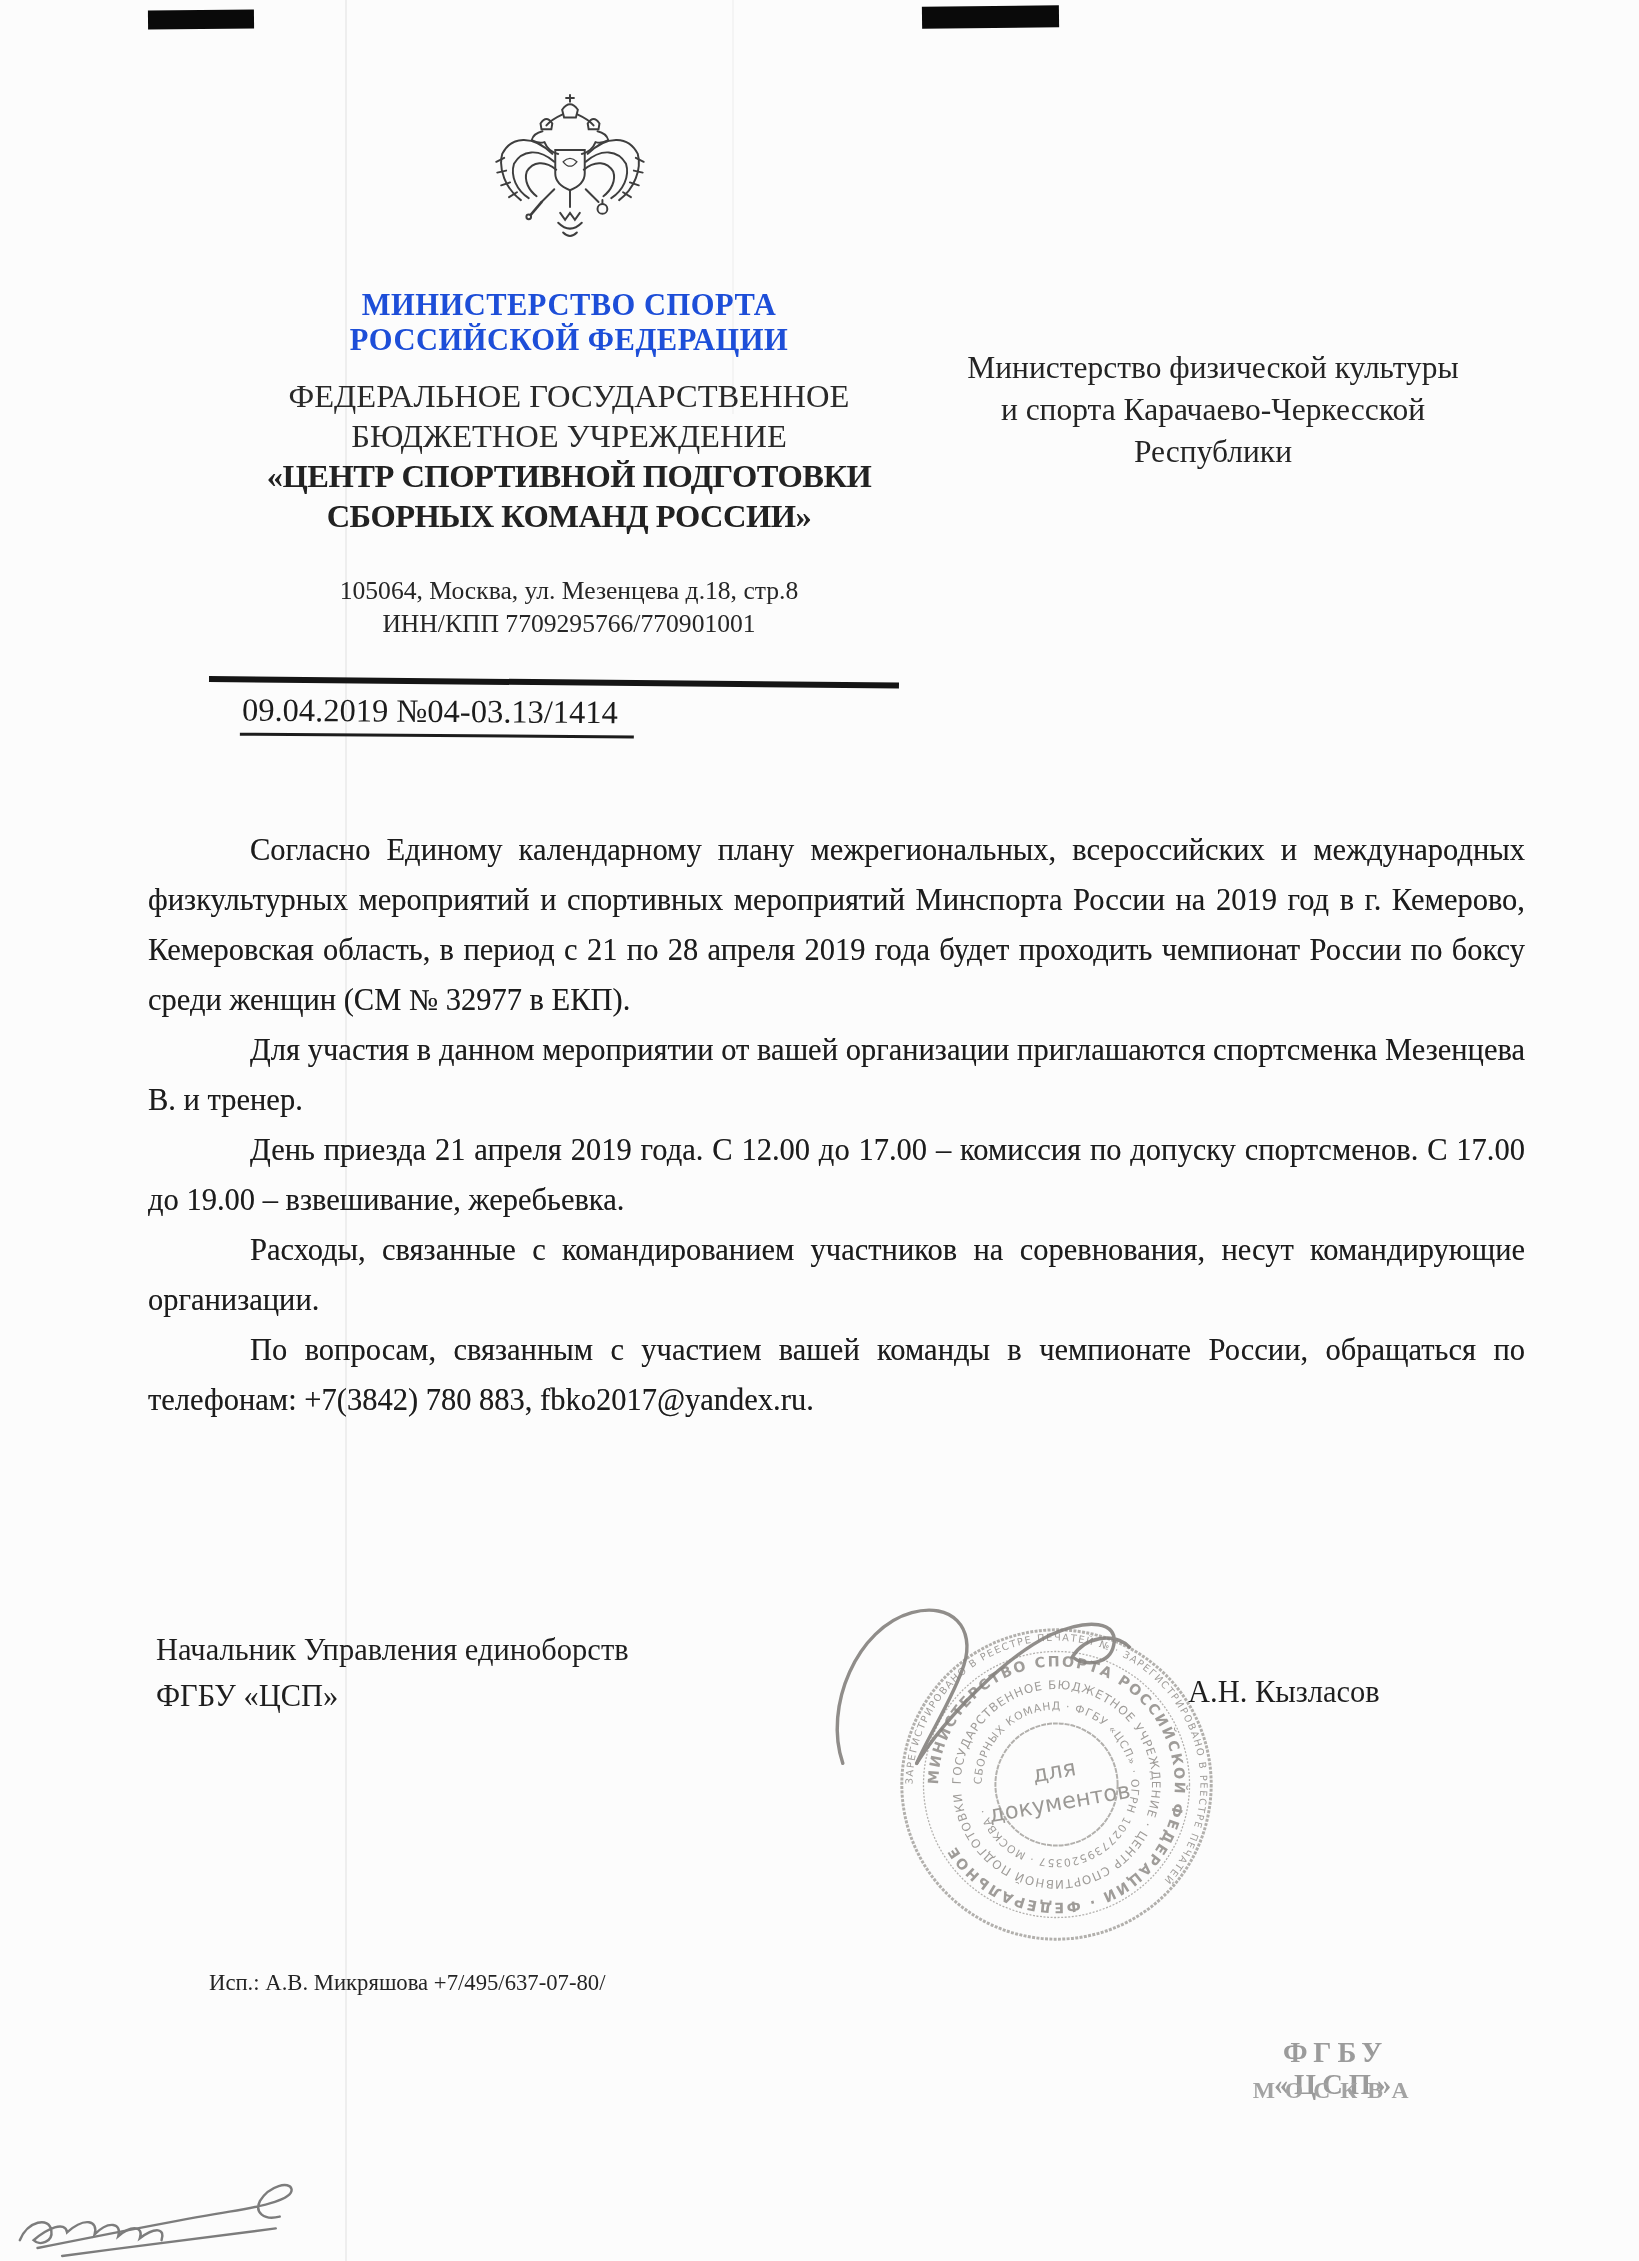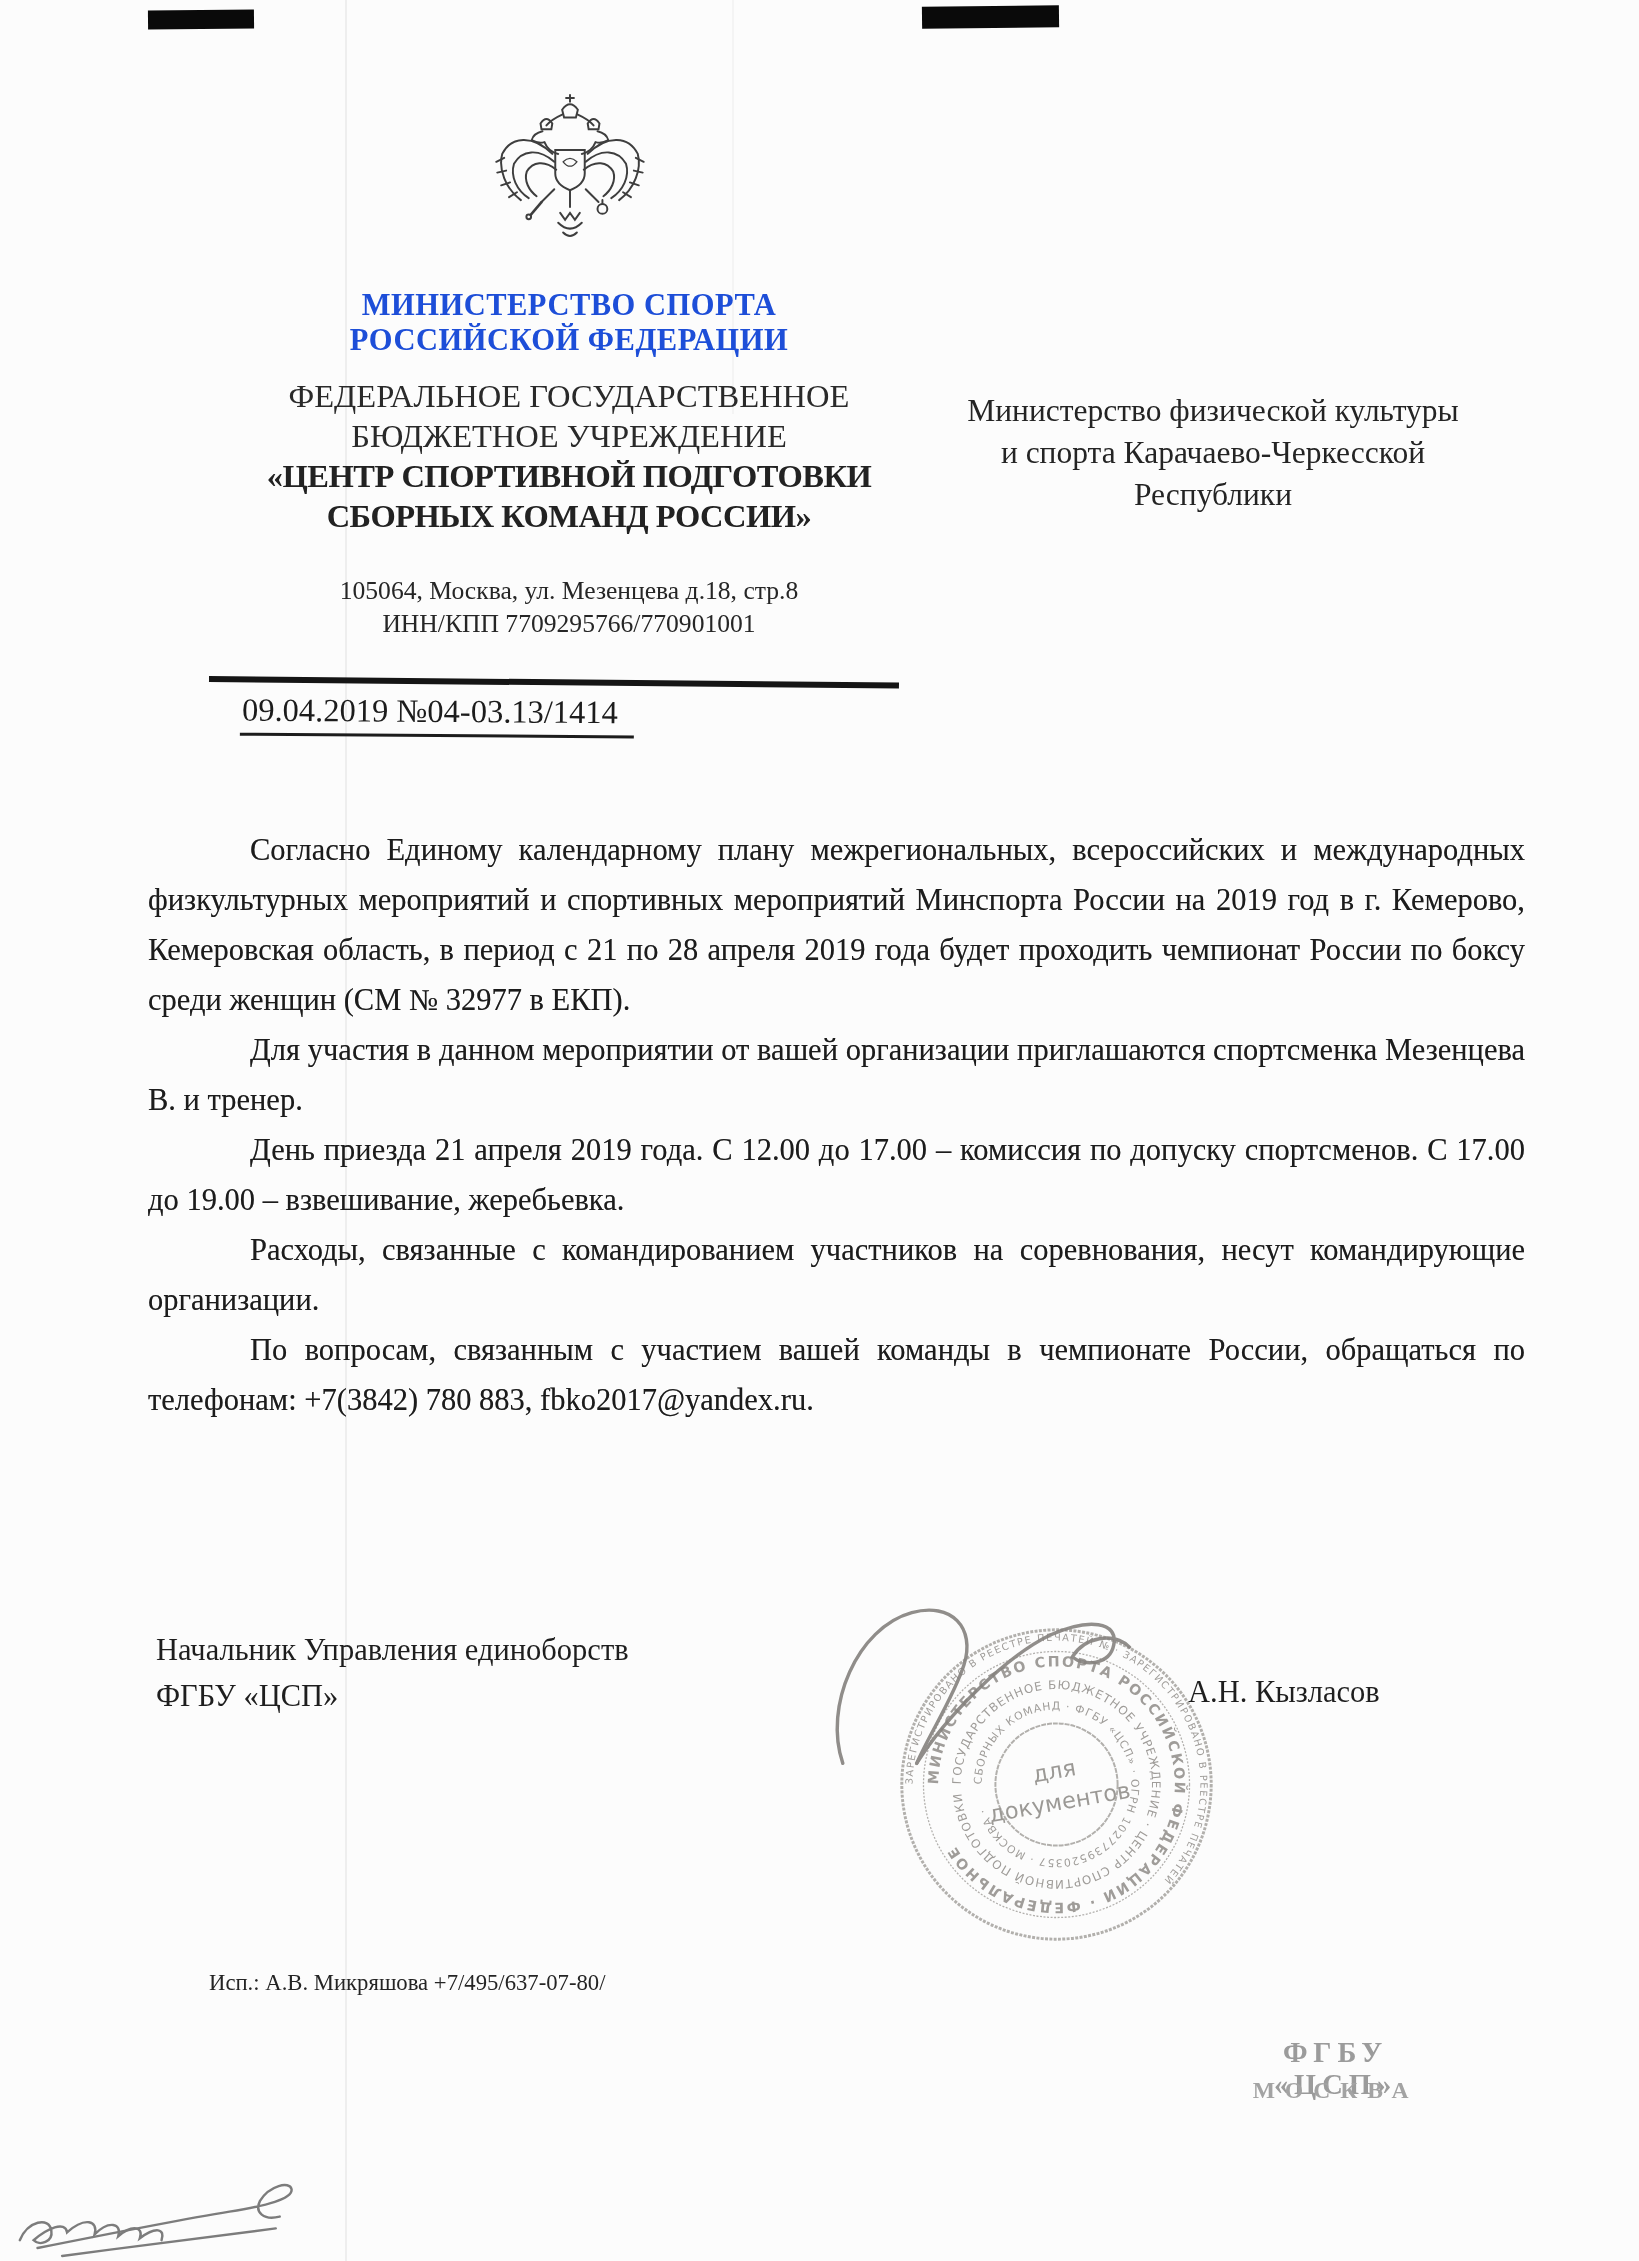--- a/index.html
+++ b/index.html
@@ -14,21 +14,21 @@
   .scan-bar{background:#0a0a0a;}
   .fold-line{background:rgba(0,0,0,.055);width:2px;}
   .lh-ministry{left:234px;top:288px;width:670px;text-align:center;
     font-size:30.5px;font-weight:bold;line-height:35px;letter-spacing:0.5px;color:#1d4ed8;}
   .lh-org{left:234px;top:376px;width:670px;text-align:center;
     font-size:32.5px;line-height:40px;color:#2a2a2a;}
   .lh-org .b{font-weight:bold;letter-spacing:-0.5px;color:#222;}
   .lh-addr{left:234px;top:575px;width:670px;text-align:center;
     font-size:25.6px;line-height:32.5px;color:#262626;}
   .recipient{left:885px;top:347px;width:656px;text-align:center;
-    font-size:31.5px;line-height:42px;color:#242424;margin-top:43px;}
+    font-size:31.5px;line-height:42px;color:#242424;}
   .rule{left:209px;top:676px;width:690px;height:5.9px;background:#151515;
     transform:rotate(.55deg);transform-origin:left center;}
   .refline{left:240px;top:693px;font-size:32.5px;color:#1c1c1c;}
   .refline span{display:inline-block;border-bottom:3px solid #1c1c1c;
     padding:0 15.8px 3.9px 2px;transform:rotate(.4deg);}
   
   .letter-body{left:148px;top:825px;width:1377px;
     font-size:30.5px;line-height:50px;text-align:justify;color:#1c1c1c;}
   .letter-body p{margin:0;text-indent:102px;
     text-shadow:0 0 0.5px rgba(20,20,20,.45);}

